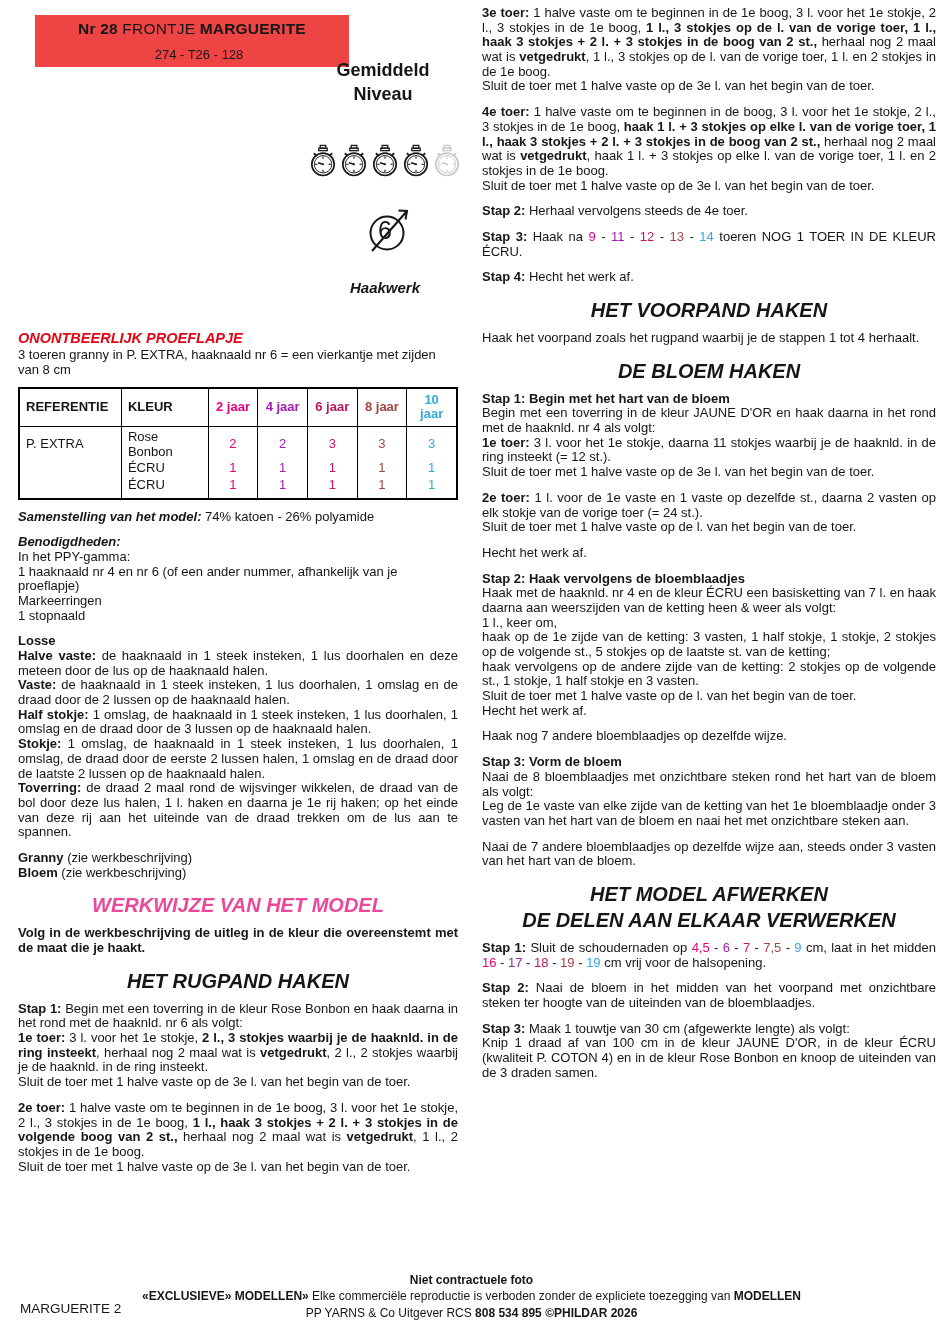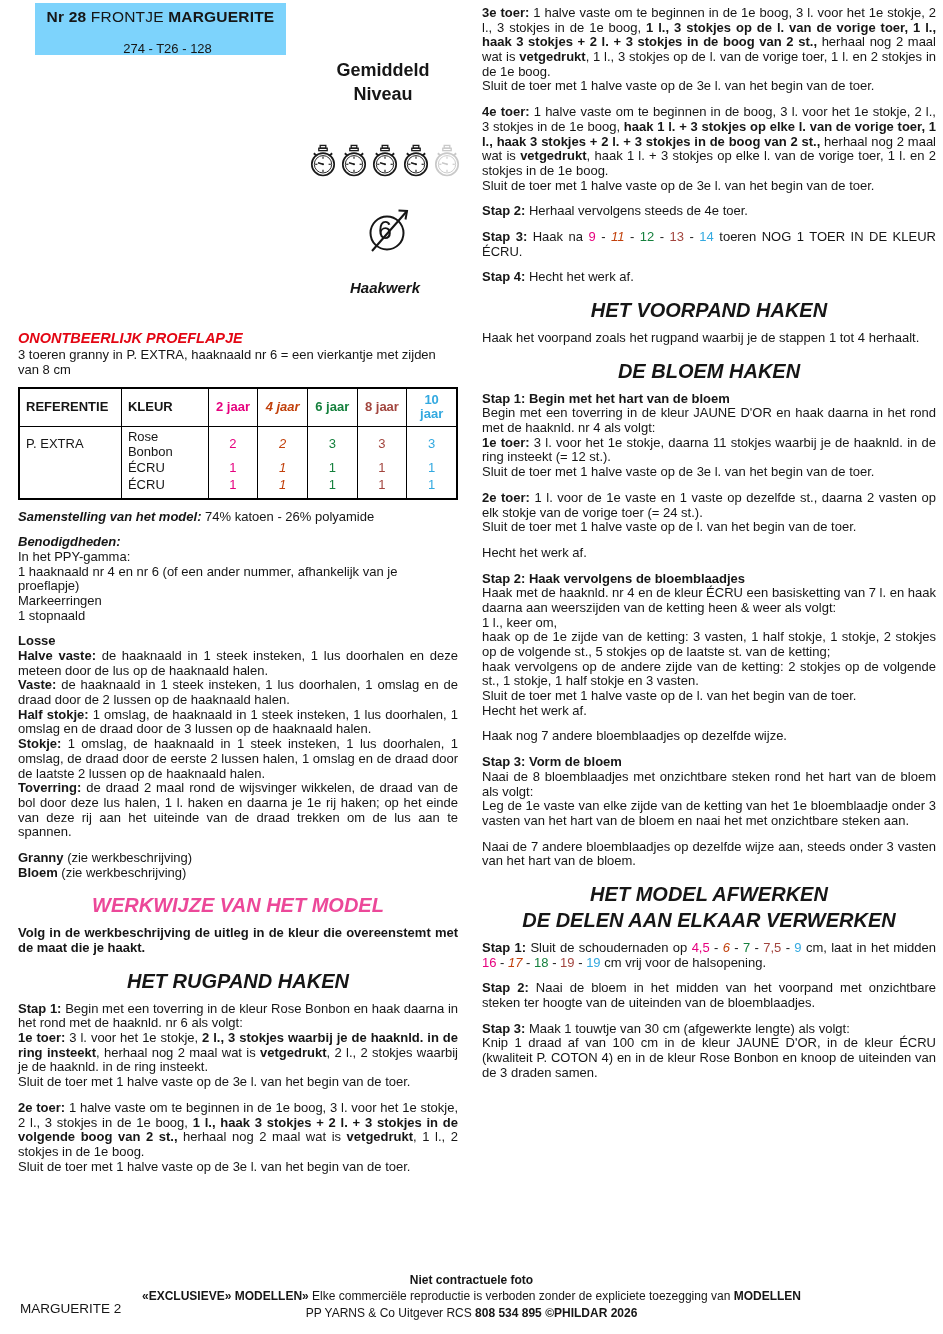--- a/index.html
+++ b/index.html
@@ -1,24 +1,24 @@
 <!DOCTYPE html>
 <html><head>
 <meta charset="utf-8">
 <style>
   html,body{margin:0;padding:0;}
   body{width:943px;height:1334px;position:relative;background:#ffffff;
        font-family:"Liberation Sans",sans-serif;color:#161616;}
   .page{position:absolute;inset:0;overflow:hidden;background:#fff;}
 
   
-  .title-box{position:absolute;left:35px;top:3px;width:251px;height:52px;
-             background:#7dd3fc;text-align:center;padding-top:5px;box-sizing:border-box;}
+  .title-box{position:absolute;left:35px;top:15px;width:314px;height:52px;
+             background:#ef4444;text-align:center;padding-top:5px;box-sizing:border-box;}
   .title-line{font-size:15.5px;letter-spacing:.2px;}
-  .ref-line{font-size:13px;margin-top:15px;padding-left:14px;}
+  .ref-line{font-size:13px;margin-top:9px;padding-left:14px;}
   .level{position:absolute;left:300px;top:58px;width:166px;text-align:center;
          font-weight:bold;font-size:18px;line-height:1.35;}
   .stopwatches{position:absolute;left:305px;top:144px;width:160px;
                display:flex;gap:3px;justify-content:center;align-items:flex-start;}
   .hook{position:absolute;left:359px;top:202px;width:56px;height:56px;}
   .hook-num{position:absolute;left:19px;top:14px;font-size:25px;color:#161616;}
   .technique{position:absolute;left:305px;top:279px;width:160px;text-align:center;
              font-weight:bold;font-size:15px;font-style:italic;}
 
   
@@ -28,21 +28,21 @@
   .blk{margin:0;}
   .p{text-align:justify;}
   .pl{text-align:left;}
   .gap{height:11px;}
   .gap2{height:6px;}
   .h{font-weight:bold;font-style:italic;text-align:center;font-size:20px;margin:3px 0;line-height:1.15;}
   .hred{color:#ec4899;}
   .tred{color:#E30613;font-weight:bold;font-style:italic;font-size:14.5px;margin-bottom:2px;}
   .b{font-weight:bold;}
   .bi{font-weight:bold;font-style:italic;text-align:center;}
-  .c2{color:#E6007E;} .c4{color:#c2410c;font-style:italic;} .c6{color:#15803d;}
+  .c2{color:#E6007E;} .c4{color:#a21caf;} .c6{color:#be185d;}
   .c8{color:#A2453E;} .c10{color:#33A9E0;}
 
   
   table.yarn{border-collapse:collapse;width:100%;margin:9px 0 10px 0;font-size:13px;
              border:2px solid #000;}
   table.yarn th,table.yarn td{border-left:1.5px solid #000;border-right:1.5px solid #000;}
   table.yarn thead tr{border-bottom:1.5px solid #000;}
   table.yarn th{text-align:left;padding:4px 6px;font-weight:bold;}
   table.yarn th.age{text-align:center;}
   table.yarn td{padding:0px 6px;height:17px;}

